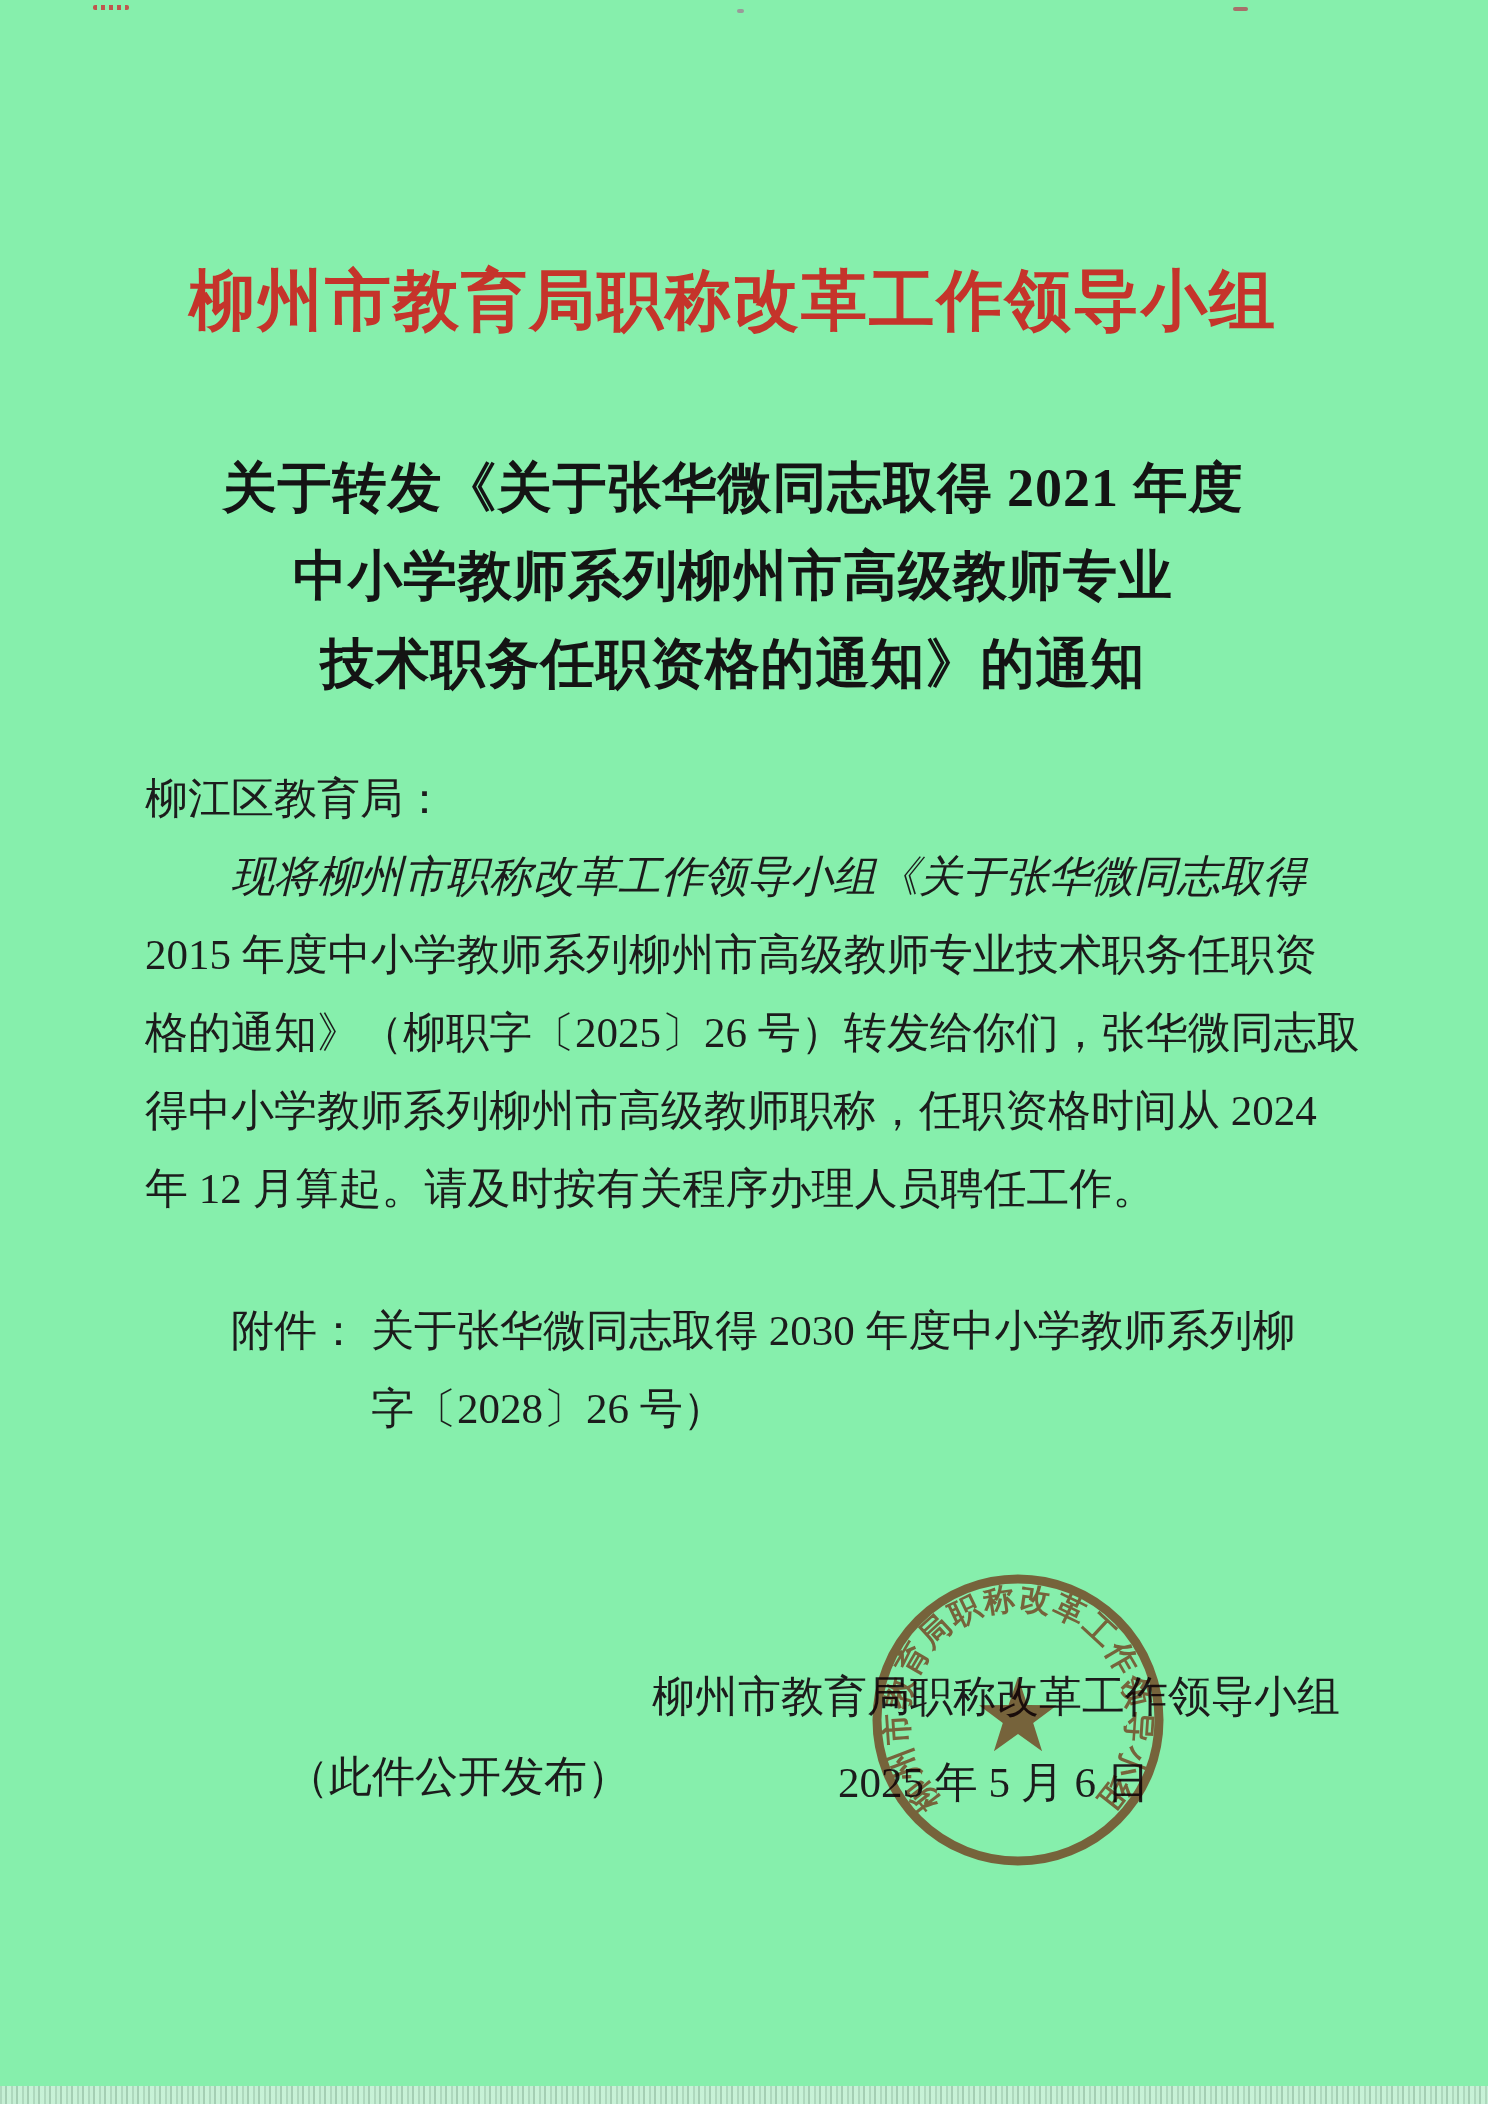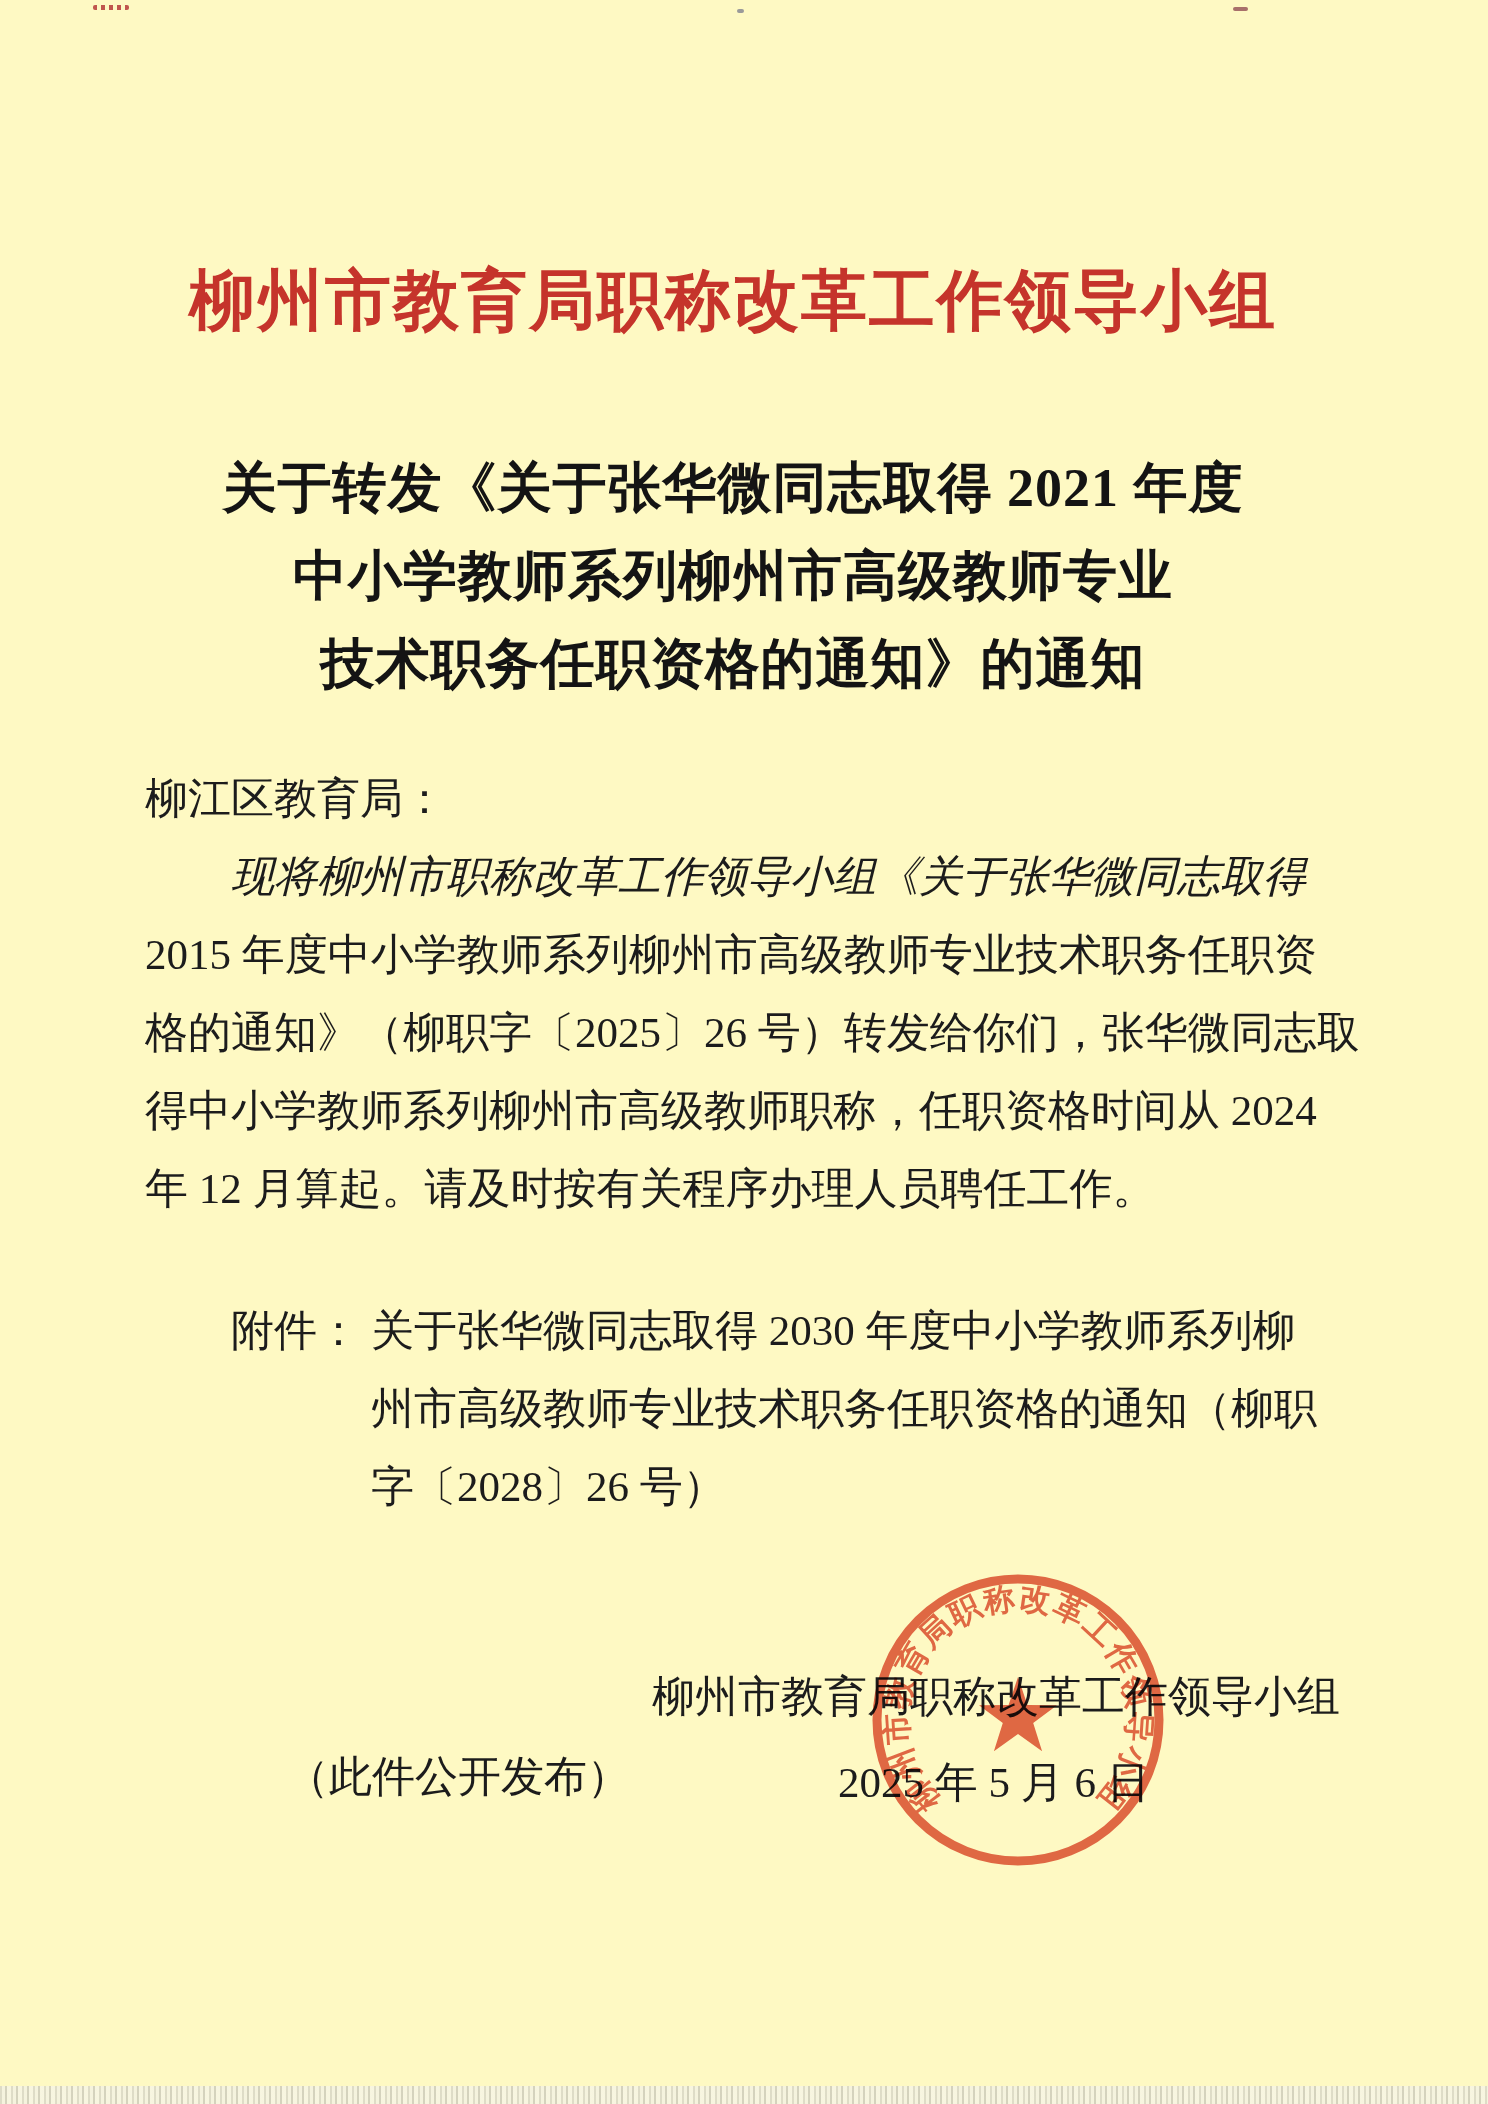--- a/index.html
+++ b/index.html
@@ -1,17 +1,17 @@
 <!DOCTYPE html>
 <html><head>
 <meta charset="utf-8">
 <style>
   html,body { margin:0; padding:0; background:#ffffff; }
   .page {
-    position:relative; width:1488px; height:2104px; background:#fef9c3;
+    position:relative; width:1488px; height:2104px; background:#86efac;
     font-family:"Liberation Serif","DejaVu Serif",serif; color:#1f1f1f; overflow:hidden;
   }
   .letterhead {
     position:absolute; top:256px; left:145px; width:1176px; text-align:center;
     font-size:66px; font-weight:bold; color:#c5342b; letter-spacing:2px; white-space:nowrap;
   }
   .doc-title {
     position:absolute; top:444px; left:145px; width:1176px; text-align:center;
     font-size:54px; font-weight:bold; line-height:88px; letter-spacing:1px; color:#141414;
   }
@@ -68,21 +68,20 @@
     <div class="body-line">2015 年度中小学教师系列柳州市高级教师专业技术职务任职资</div>
     <div class="body-line">格的通知》（柳职字〔2025〕26 号）转发给你们，张华微同志取</div>
     <div class="body-line">得中小学教师系列柳州市高级教师职称，任职资格时间从 2024</div>
     <div class="body-line">年 12 月算起。请及时按有关程序办理人员聘任工作。</div>
   </div>
 
   <div class="attachment">
     <div class="att-label">附件：</div>
     <div class="att-lines">
       <div class="att-line">关于张华微同志取得 2030 年度中小学教师系列柳</div>
-      <div class="att-line">州市高级教师专业技术职务任职资格的通知（柳职</div>
       <div class="att-line">字〔2028〕26 号）</div>
     </div>
   </div>
 
   <div class="sig-org">柳州市教育局职称改革工作领导小组</div>
   <div class="sig-date">2025 年 5 月 6 日</div>
   <div class="note">（此件公开发布）</div>
 
   <svg class="seal" viewBox="0 0 308 308" xmlns="http://www.w3.org/2000/svg">
     <circle cx="154" cy="154" r="141" fill="none" stroke-width="9" stroke="#dd5a44"></circle>

